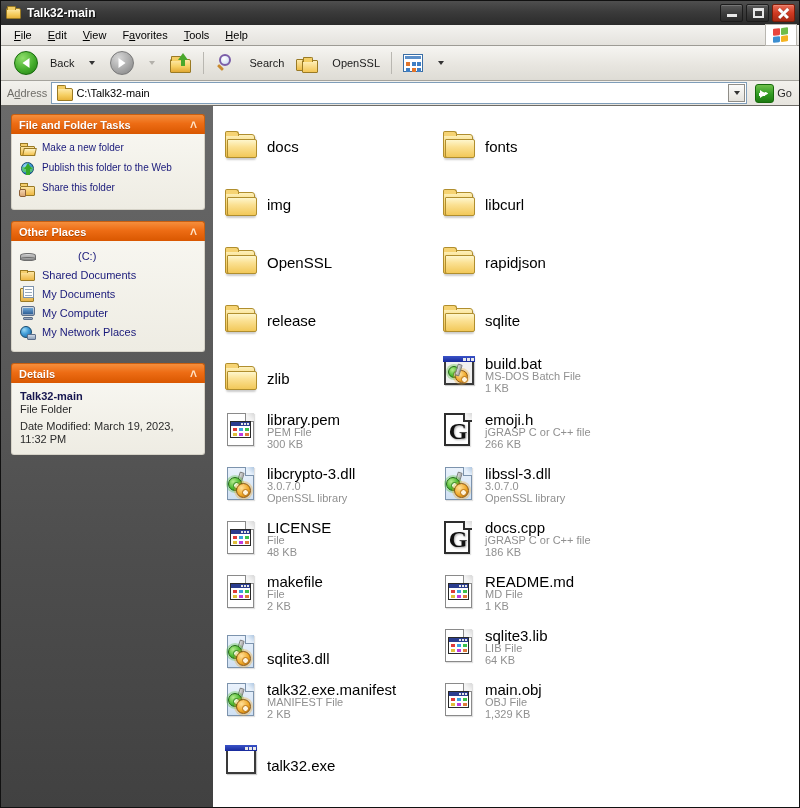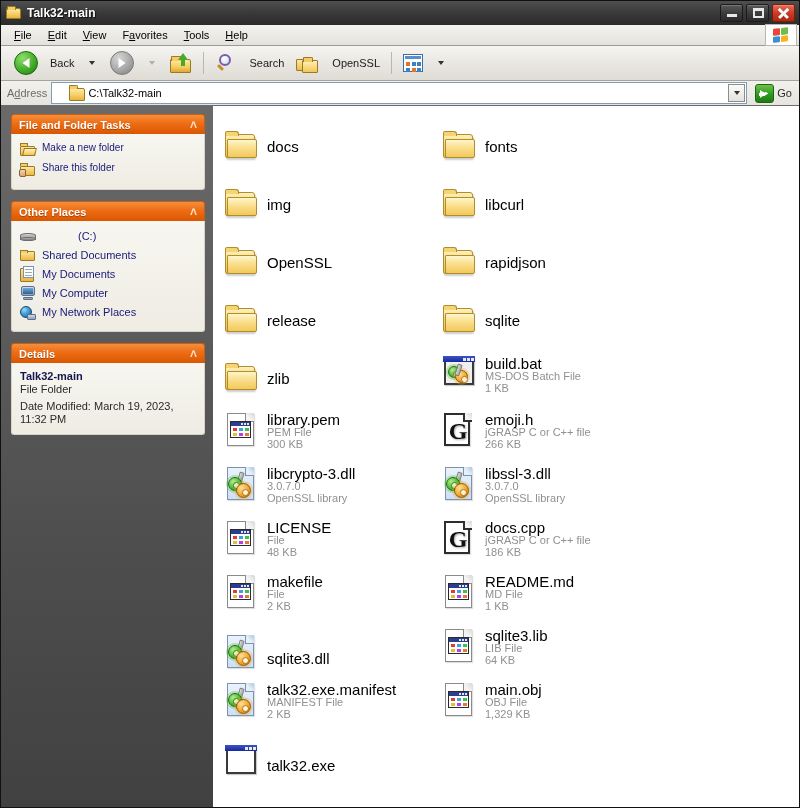--- a/index.html
+++ b/index.html
@@ -151,21 +151,21 @@
   .addressbar {
     height:25px; flex:0 0 25px;
     background: linear-gradient(180deg,#f2f1ed 0%,#e6e4de 100%);
     border-bottom:1px solid #6d6b66;
     display:flex; align-items:center; padding:0 3px 0 6px; gap:4px;
   }
   .addr-label { font-size:11px; color:#6f6d68; }
   .addr-label u { text-decoration:underline; }
   .addr-field {
     flex:1; height:22px; background:#fff; border:1px solid #7f9db9;
-    display:flex; align-items:center; padding-left:17px; gap:4px;
+    display:flex; align-items:center; padding-left:5px; gap:4px;
     position:relative;
   }
   .addr-folder { width:15px;height:12px; position:relative; flex:0 0 15px; }
   .addr-folder::after{
     content:""; position:absolute; left:0; top:1px; width:14px;height:11px;
     background: linear-gradient(180deg,#fde9a8 0%,#f6cf63 55%,#e8b43c 100%);
     border:1px solid #9a7a24; border-radius:1px 2px 1px 1px;
   }
   .addr-folder::before{
     content:""; position:absolute; left:0; top:-2px; width:7px;height:3px; z-index:2;
@@ -523,20 +523,28 @@
         <div class="panel-body">
           <div class="task">
             <span class="ic ic-newfolder">
                 <span class="b"></span>
                 <span class="t"></span>
                 <span class="s"></span>
               </span>
             <span class="task-label">Make a new folder</span>
           </div>
           <div class="task">
+            <span class="ic ic-web">
+                <span class="g"></span>
+                <span class="a"></span>
+                <span class="a2"></span>
+              </span>
+            <span class="task-label" style="max-width:140px">Publish this folder to the Web</span>
+          </div>
+          <div class="task">
             <span class="ic ic-share">
                 <span class="b"></span>
                 <span class="t"></span>
                 <span class="h"></span>
               </span>
             <span class="task-label">Share this folder</span>
           </div>
         </div>
       </div>
 

